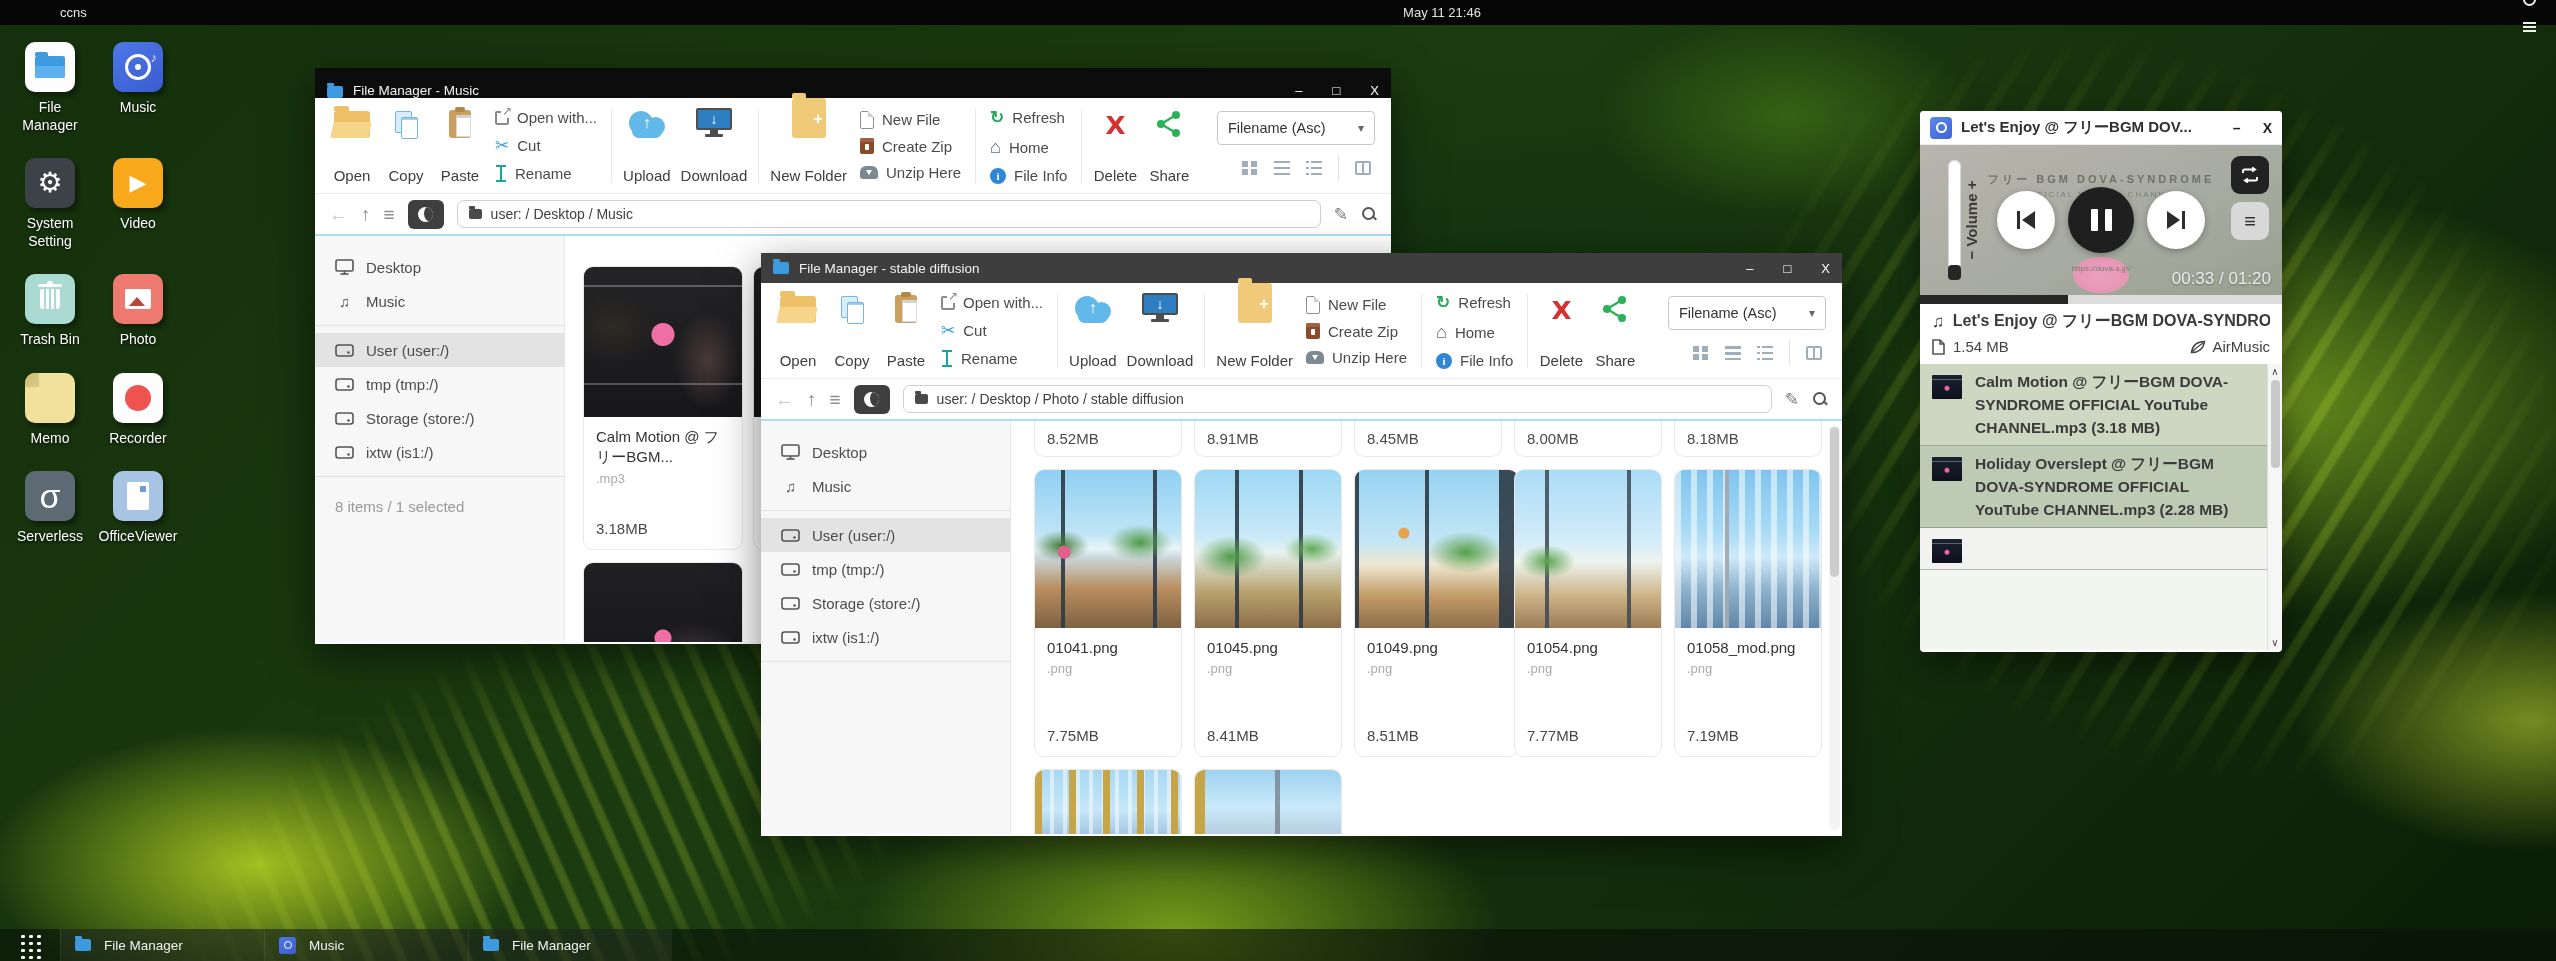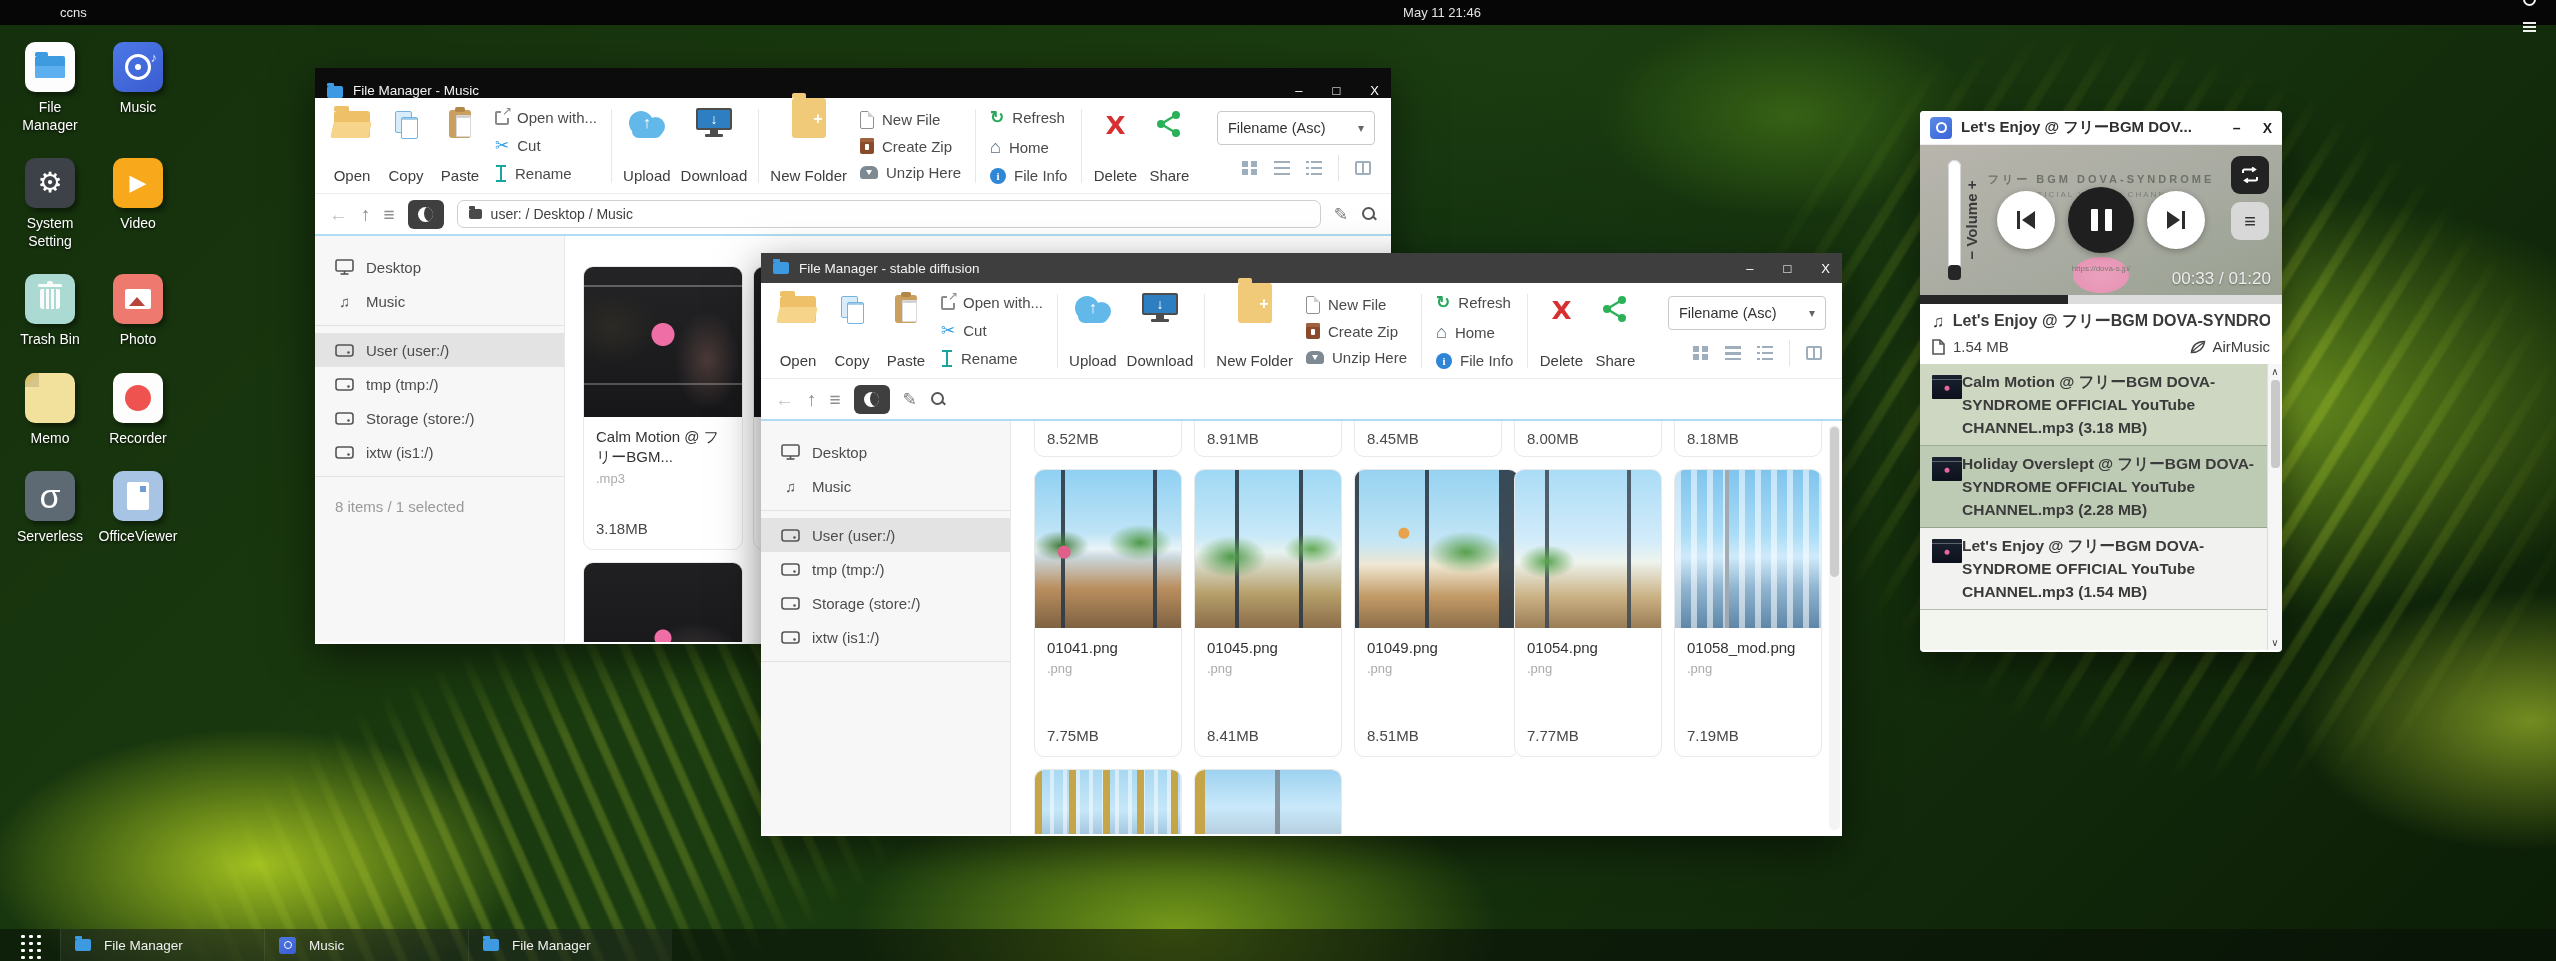--- a/index.html
+++ b/index.html
@@ -254,21 +254,21 @@
   .sqbtn.plist { top:57px; background:#d8d8d8; color:#333; font-size:20px; }
   .p-time { position:absolute; right:11px; bottom:6px; font-size:17px; color:#ededed; text-shadow:0 1px 2px rgba(0,0,0,.35); }
   .p-progress { height:9px; background:#dcdcdc; }
   .p-progress .fill { height:100%; background:#262626; }
   .p-info { background:#fff; padding:7px 12px 9px; }
   .p-info .l1 { display:flex; align-items:center; gap:8px; font-size:16px; font-weight:bold; color:#3a3a3a; white-space:nowrap; overflow:hidden; }
   .p-info .l1 .note { font-size:17px; }
   .p-info .l2 { display:flex; align-items:center; gap:8px; margin-top:6px; font-size:15px; color:#444; }
   .p-info .l2 .right { margin-left:auto; display:flex; align-items:center; gap:6px; color:#3f3f3f; }
   .p-list { position:relative; height:286px; background:rgba(222,232,214,.4); overflow:hidden; }
-  .p-item { display:flex; gap:0; padding:6px 26px 6px 12px; border-bottom:1px solid rgba(90,100,85,.4); cursor:pointer; }
+  .p-item { display:flex; gap:13px; padding:6px 26px 6px 12px; border-bottom:1px solid rgba(90,100,85,.4); cursor:pointer; }
   .p-item .pth { width:30px; height:24px; margin-top:5px; flex:none; background:
       radial-gradient(circle 3px at 50% 55%, #e667a0 0 2px, transparent 3px),
       linear-gradient(180deg, rgba(255,255,255,.3) 0 1px, transparent 1px) 0 4px/100% 2px no-repeat,
       linear-gradient(180deg,#1a2230,#0c111c); border-radius:1px; }
   .p-item .ptxt { font-size:15.5px; line-height:23px; font-weight:bold; color:#3b3b3b; }
   .p-item.i1 { background:rgba(168,184,150,.5); }
   .p-item.i2 { background:rgba(148,168,132,.55); }
   .p-item.active { background:#f2f3f0; }
   .p-scroll { position:absolute; right:0; top:0; bottom:0; width:15px; background:#f6f6f6; border-left:1px solid #ddd; display:flex; flex-direction:column; align-items:center; justify-content:space-between; padding:2px 0; font-size:10px; color:#444; }
   .p-scroll .sthumb { position:absolute; left:3px; top:16px; width:9px; height:88px; background:#c9c9c9; border-radius:4px; }
@@ -705,20 +705,24 @@
         </div>
       </div>
     </div>
     <div class="crumbbar">
       <span class="navgl dim">←</span>
       <span class="navgl">↑</span>
       <span class="navgl">≡</span>
       <span class="moonbtn">
           <span class="ic-moon"></span>
         </span>
+      <div class="addr">
+        <span class="mfolder dark tiny"></span>
+        <span>user: / Desktop / Photo / stable diffusion</span>
+      </div>
       <span class="ic-edit">✎</span>
       <span class="ic-search"></span>
     </div>
     <div class="fm-body" style="height:415px;">
       <div class="fm-side">
         <div class="sit">
             <svg width="19" height="16" viewBox="0 0 19 16">
               <rect x="1" y="1" width="17" height="11" rx="1.5" fill="none" stroke="#555" stroke-width="1.6"></rect>
               <line x1="9.5" y1="12" x2="9.5" y2="15" stroke="#555" stroke-width="1.6"></line>
               <line x1="5.5" y1="15" x2="13.5" y2="15" stroke="#555" stroke-width="1.6"></line>
@@ -904,21 +908,20 @@
       <div class="p-item i1">
         <span class="pth"></span>
         <span class="ptxt">Calm Motion @ フリーBGM DOVA-SYNDROME OFFICIAL YouTube CHANNEL.mp3 (3.18 MB)</span>
       </div>
       <div class="p-item i2">
         <span class="pth"></span>
         <span class="ptxt">Holiday Overslept @ フリーBGM DOVA-SYNDROME OFFICIAL YouTube CHANNEL.mp3 (2.28 MB)</span>
       </div>
       <div class="p-item active">
         <span class="pth"></span>
-        <span class="ptxt">Let's Enjoy @ フリーBGM DOVA-SYNDROME OFFICIAL YouTube CHANNEL.mp3 (1.54 MB)</span>
       </div>
       <div class="p-scroll">
         <span>∧</span>
         <span class="sthumb"></span>
         <span>∨</span>
       </div>
     </div>
   </div>
 
   <div id="taskbar">

